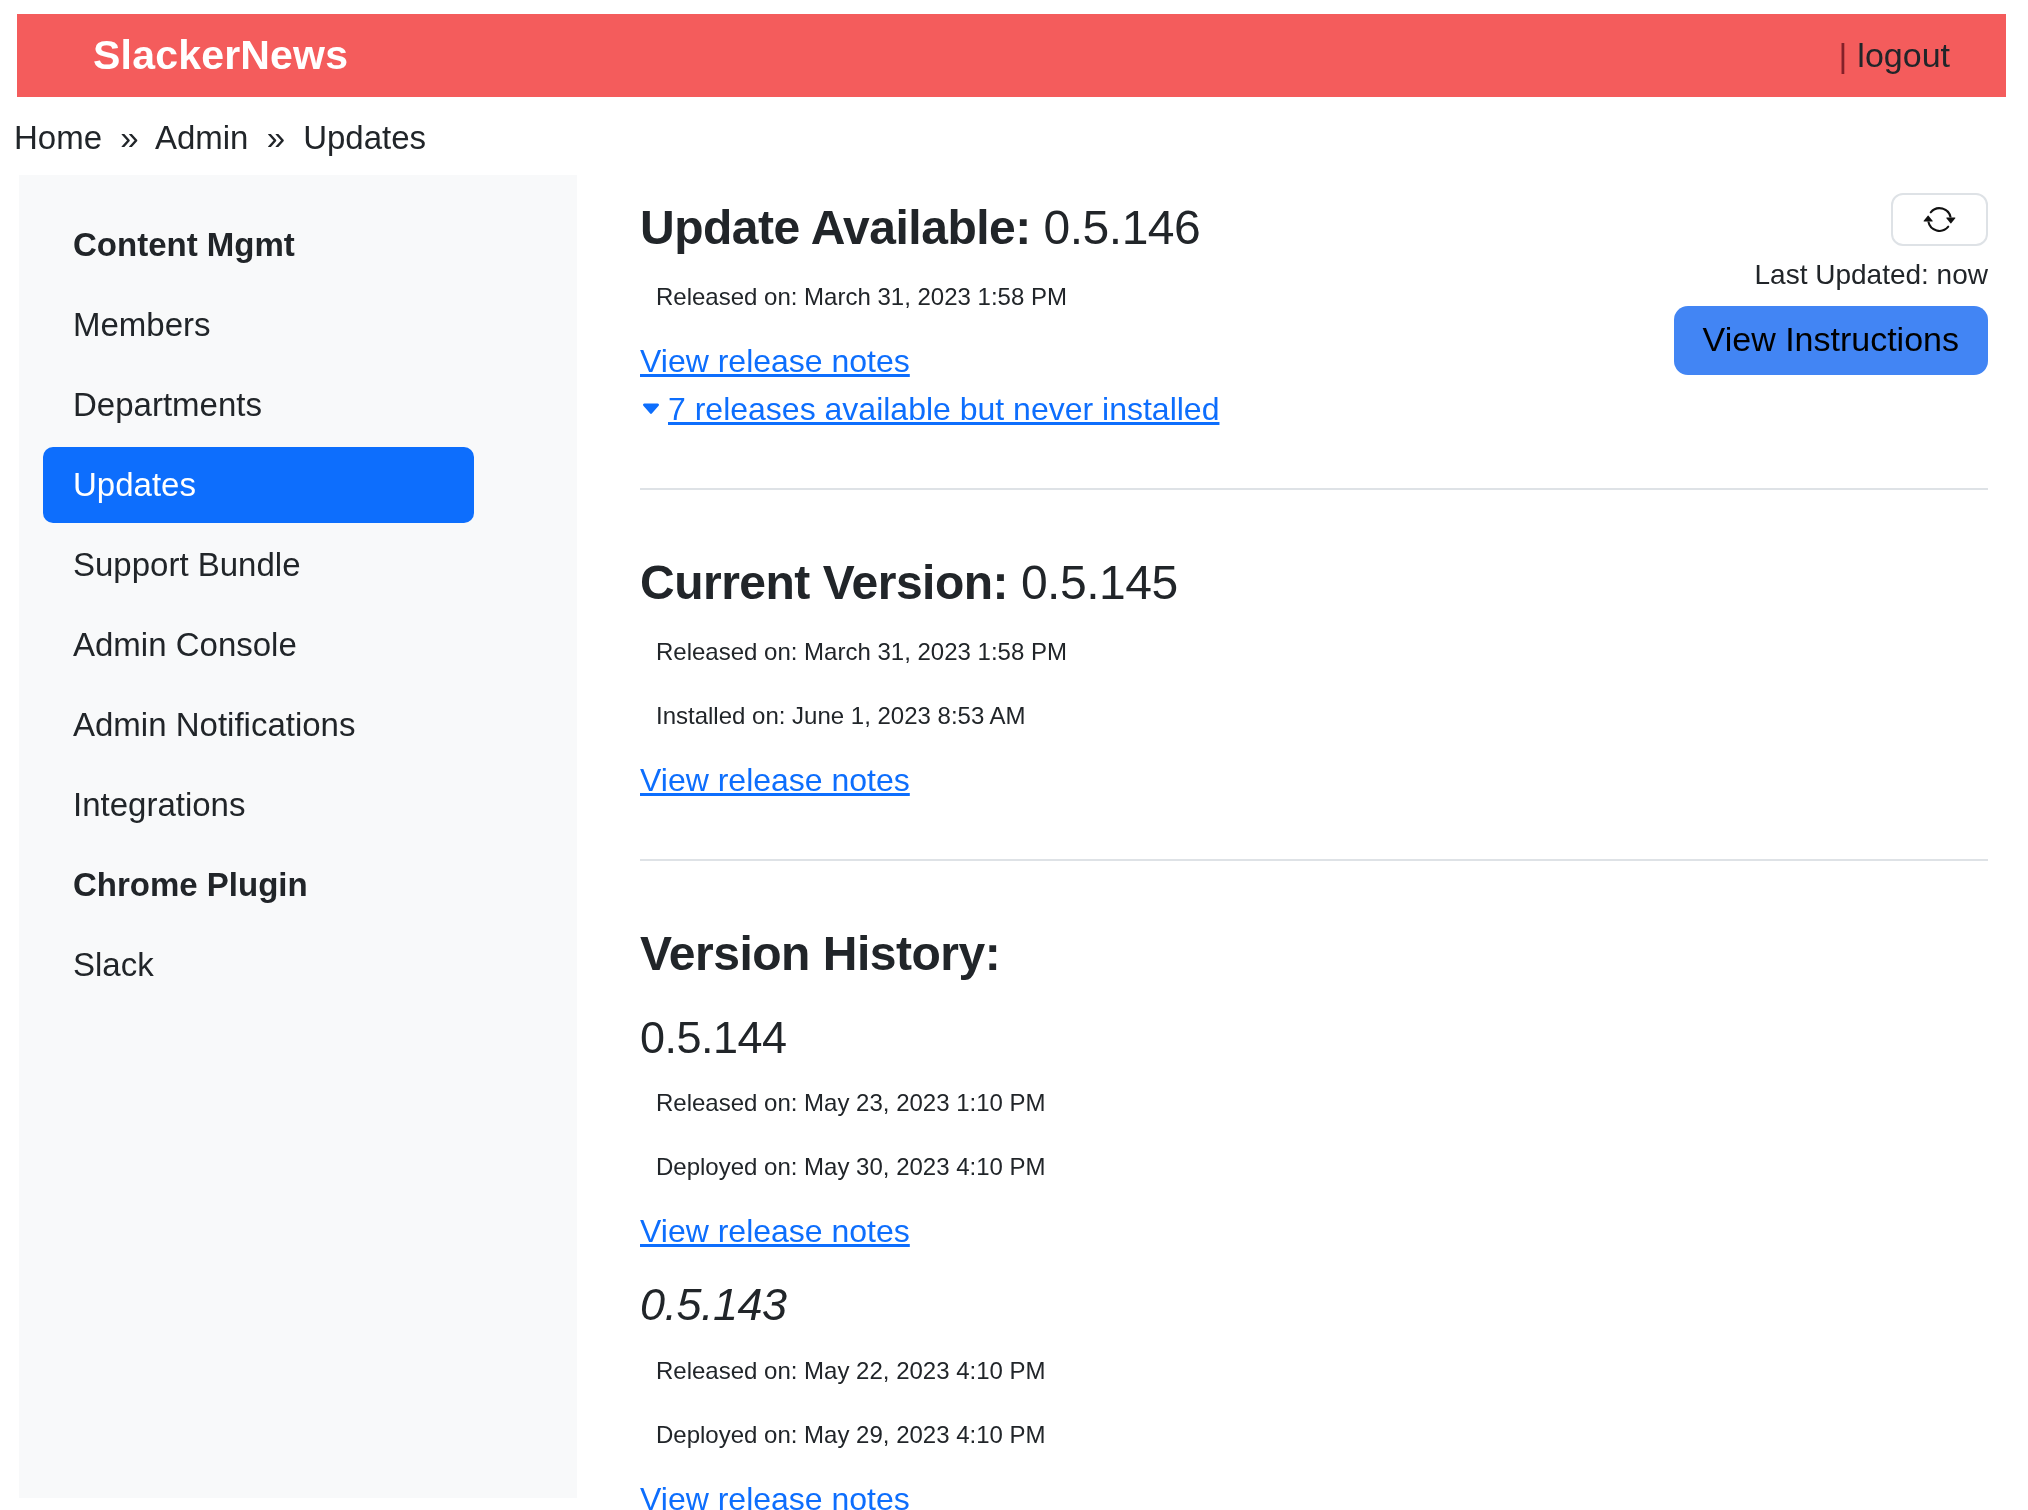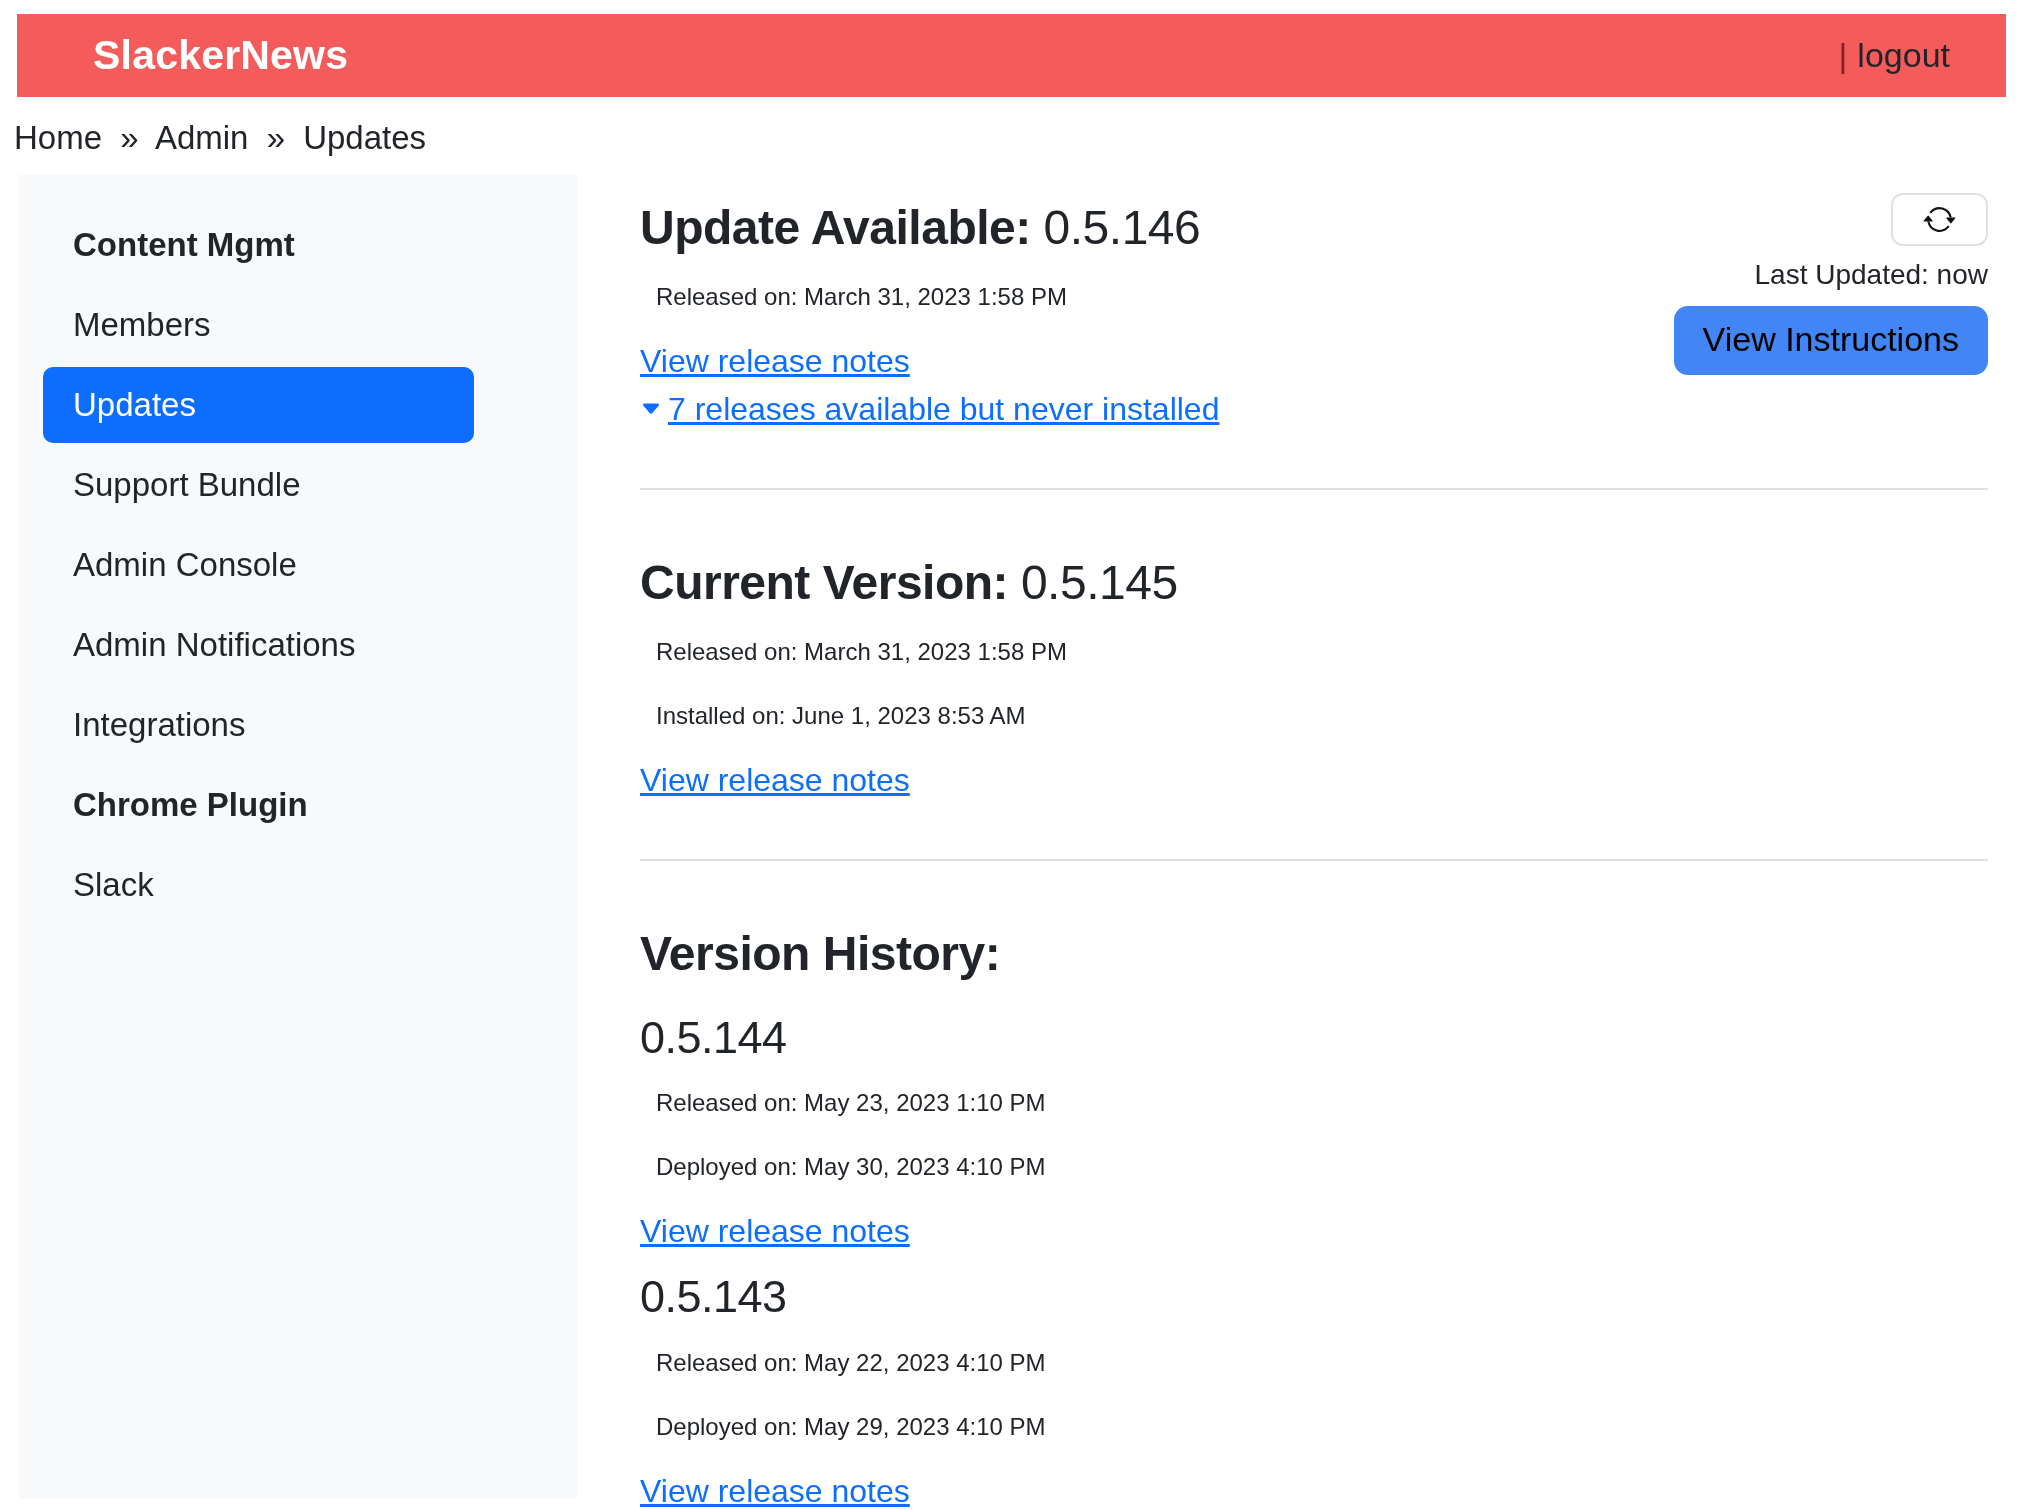--- a/index.html
+++ b/index.html
@@ -200,20 +200,21 @@
   <span class="crumb">Admin</span>
   <span class="sep">»</span>
   <span class="crumb">Updates</span>
 </div>
 
 <div class="layout">
 
   <div class="sidebar">
     <div class="nav-item bold">Content Mgmt</div>
     <div class="nav-item">Members</div>
+    <div class="nav-item">Departments</div>
     <div class="nav-item active">Updates</div>
     <div class="nav-item">Support Bundle</div>
     <div class="nav-item">Admin Console</div>
     <div class="nav-item">Admin Notifications</div>
     <div class="nav-item">Integrations</div>
     <div class="nav-item bold">Chrome Plugin</div>
     <div class="nav-item">Slack</div>
   </div>
 
   <div class="main">
@@ -268,21 +269,21 @@
       <h2 class="section-heading">Version History:</h2>
 
       <div>
         <div class="vh-version">0.5.144</div>
         <p class="line">Released on: May 23, 2023 1:10 PM</p>
         <p class="line">Deployed on: May 30, 2023 4:10 PM</p>
         <a class="link">View release notes</a>
       </div>
 
       <div>
-        <div class="vh-version" style="margin-top:16px;">0.5.143</div>
+        <div class="vh-version" style="margin-top:24px;font-style:italic;">0.5.143</div>
         <p class="line">Released on: May 22, 2023 4:10 PM</p>
         <p class="line">Deployed on: May 29, 2023 4:10 PM</p>
         <a class="link">View release notes</a>
       </div>
     </div>
 
   </div>
 </div>
 
 </body></html>

